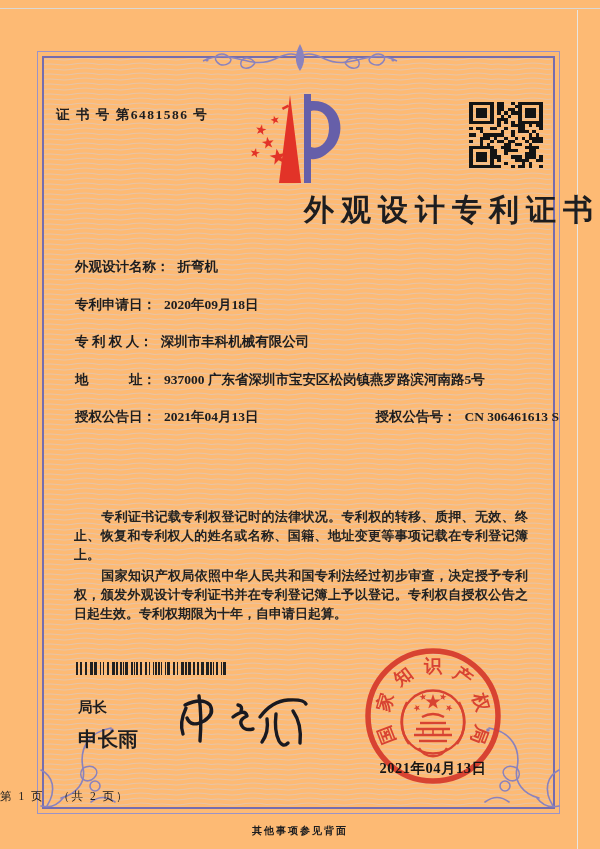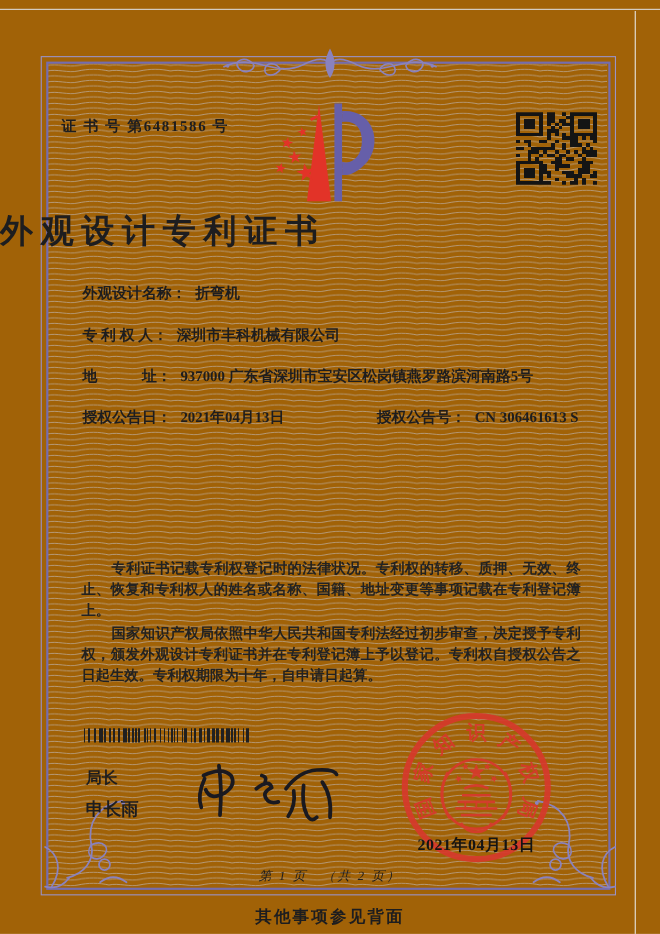--- a/index.html
+++ b/index.html
@@ -1,51 +1,51 @@
 <!DOCTYPE html>
 <html><head>
 <meta charset="utf-8">
 <style>
   html,body{margin:0;padding:0;background:#ffffff;}
-  .page{position:relative;width:600px;height:849px;background:#a16207;overflow:hidden;
+  .page{position:relative;width:600px;height:849px;background:#fdba74;overflow:hidden;
         font-family:"Liberation Serif","DejaVu Serif",serif;color:#1d1d1f;}
   .scan-top-line{position:absolute;top:8px;left:0;right:0;height:1px;background:#dad8d5;}
   .scan-right-line{position:absolute;top:10px;bottom:0;left:577px;width:1px;background:#e7e5e2;}
   .border-outer{position:absolute;left:37px;top:51px;width:521px;height:761px;border:1px solid #9a93c8;}
   .border-inner{position:absolute;left:4px;top:4px;right:4px;bottom:4px;border:2px solid #756dae;}
   .guilloche{position:absolute;left:43px;top:57px;}
   .ornament-top{position:absolute;left:197px;top:39px;}
   .corner{position:absolute;top:718px;}
   .corner.bl{left:33px;}
   .corner.br{left:475px;transform:scaleX(-1);}
   .cert-no{position:absolute;left:56px;top:106px;font-size:13.5px;letter-spacing:1.5px;font-weight:bold;}
   .logo{position:absolute;left:242px;top:93px;}
   .qr{position:absolute;left:469px;top:102px;}
-  .title{position:absolute;left:0;right:0;top:190px;margin:0;text-align:left;
+  .title{position:absolute;left:0;right:0;top:190px;margin:0;text-align:right;
          font-size:30px;font-weight:bold;letter-spacing:7px;}
   .fields{position:absolute;left:75px;top:258px;width:452px;font-family:Liberation Serif, serif;}
   .frow{height:37.5px;font-size:13.5px;font-weight:bold;white-space:nowrap;}
   .flabel{margin-right:8px;}
-  .grant-row{display:flex;}
+  .grant-row{display:flex;gap:33px;}
   .grant-pair2{margin-left:84px;}
   .paras{position:absolute;left:74px;top:507px;width:454px;font-size:13px;line-height:19px;font-weight:bold;color:#222;}
   .paras p{margin:0 0 2px 0;text-indent:2.1em;text-align:justify;}
   .barcode{position:absolute;left:76px;top:662px;}
   .issuer-title{position:absolute;left:78px;top:698px;font-size:14.5px;font-weight:bold;
                 font-family:"Liberation Sans","DejaVu Sans",sans-serif;text-align:center;}
-  .issuer-name{position:absolute;left:78px;top:726px;font-size:16px;font-weight:bold;
+  .issuer-name{position:absolute;left:78px;top:726px;font-size:20px;font-weight:bold;
                font-family:"Liberation Sans","DejaVu Sans",sans-serif;}
   .signature{position:absolute;left:172px;top:668px;}
   .seal{position:absolute;left:362px;top:645px;width:142px;height:142px;}
   .seal svg{position:absolute;left:0;top:0;}
   .seal-char{font-size:18px;font-weight:bold;fill:#d63a2c;font-family:"Liberation Serif","DejaVu Serif",serif;}
   .seal-date{position:absolute;left:360px;top:759px;width:146px;text-align:center;
              font-size:14.5px;font-weight:bold;color:#141414;letter-spacing:0.5px;}
-  .page-info{position:absolute;left:0;right:0;top:789px;text-align:center;font-size:11.5px;letter-spacing:2px;font-style:italic;}
-  .back-note{position:absolute;left:0;right:0;top:824px;text-align:center;font-size:15px;font-weight:bold;letter-spacing:2px;}
+  .page-info{position:absolute;left:0;right:0;top:789px;font-size:11.5px;letter-spacing:2px;}
+  .back-note{position:absolute;left:0;right:0;top:824px;text-align:center;font-size:10px;font-weight:bold;letter-spacing:2px;}
 </style>
 </head>
 <body>
 
 <svg width="0" height="0" style="position:absolute">
   <defs>
     <polygon id="star5" points="0,-10 2.35,-3.24 9.51,-3.09 3.8,1.24 5.88,8.09 0,4 -5.88,8.09 -3.8,1.24 -9.51,-3.09 -2.35,-3.24"></polygon>
   </defs>
 </svg>
 
@@ -352,20 +352,23 @@
       <rect x="20" y="20" width="1" height="1"></rect>
     </svg>
 
   <h1 class="title">外观设计专利证书</h1>
 
   <div class="fields">
     <div class="frow">
       <span class="flabel">外观设计名称：</span><span class="fvalue">折弯机</span>
     </div>
     <div class="frow">
+      <span class="flabel">专利申请日：</span><span class="fvalue">2020年09月18日</span>
+    </div>
+    <div class="frow">
       <span class="flabel">专 利 权 人：</span><span class="fvalue">深圳市丰科机械有限公司</span>
     </div>
     <div class="frow">
       <span class="flabel">地　　　址：</span><span class="fvalue">937000 广东省深圳市宝安区松岗镇燕罗路滨河南路5号</span>
     </div>
     <div class="frow grant-row">
       <span>
         <span class="flabel">授权公告日：</span><span class="fvalue">2021年04月13日</span>
       </span>
       <span class="grant-pair2">

